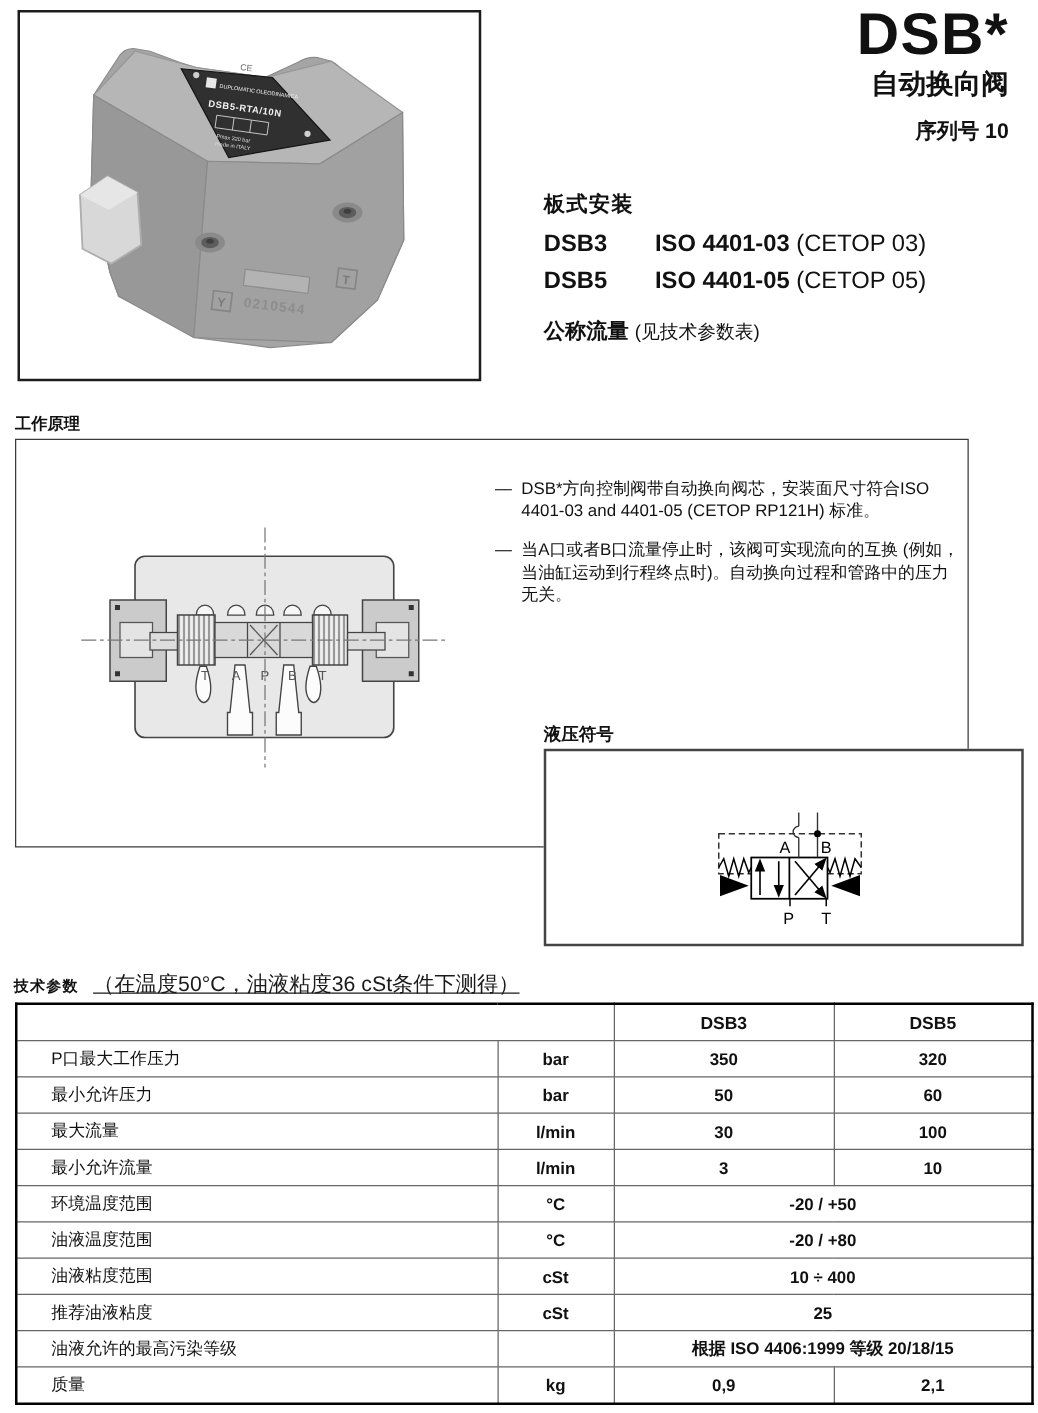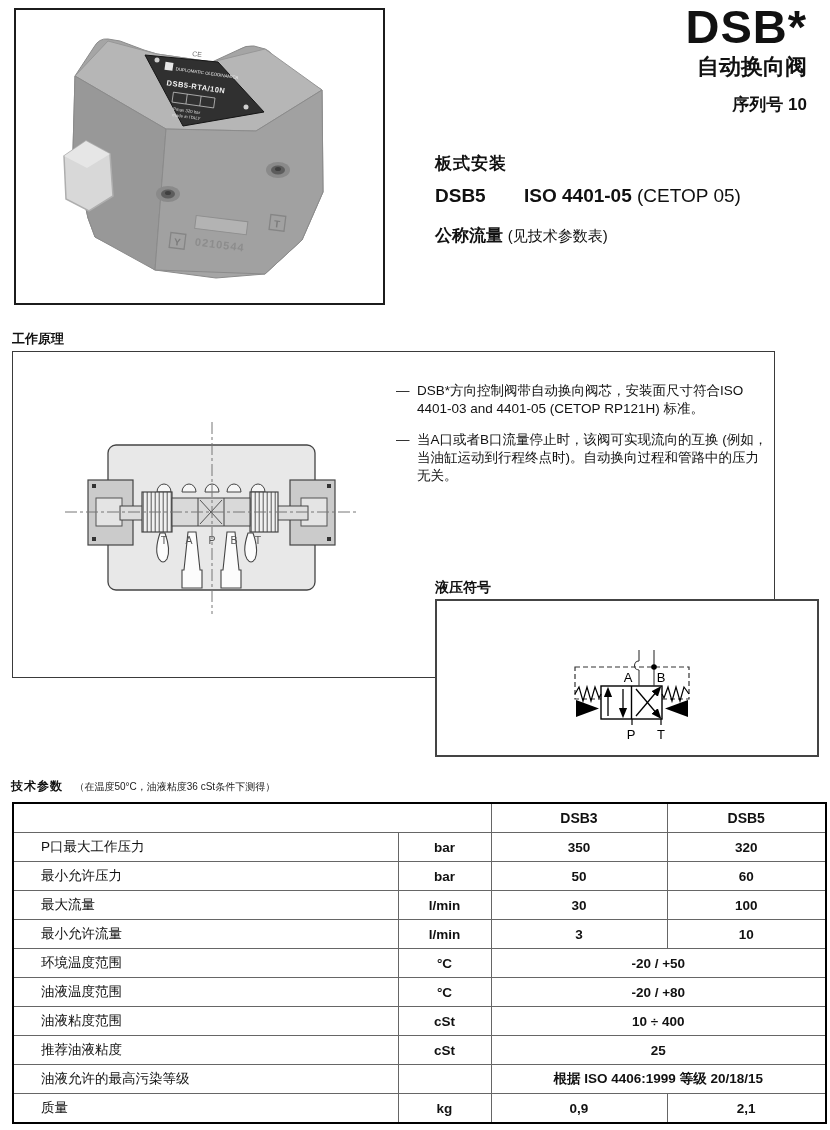--- a/index.html
+++ b/index.html
@@ -37,21 +37,21 @@
   .bullet{display:flex;gap:7px;font-size:13.5px;line-height:1.34;margin-bottom:13px;}
   .bullet .dash{flex:0 0 14px;}
 
   
   .hs-head{left:435px;top:579px;font-size:14px;font-weight:bold;}
   .hs-box{left:435px;top:599px;width:380px;height:154px;border:2px solid #444;background:#fff;}
 
   
   .spec-headline{left:11px;top:776px;white-space:nowrap;}
   .spec-headline .h{font-size:12px;font-weight:bold;letter-spacing:1px;}
-  .spec-headline .n{font-size:10px;margin-left:7px;color:#1a1a1a;}
+  .spec-headline .n{font-size:17px;margin-left:7px;color:#1a1a1a;text-decoration:underline;}
   table.specs{left:12px;top:802px;width:813px;border-collapse:collapse;table-layout:fixed;
     border:2px solid #000;}
   table.specs td{border:1px solid #666;height:28px;font-size:13.5px;padding:0;vertical-align:middle;}
   table.specs td.lbl{text-align:left;padding-left:27px;}
   table.specs td.ctr{text-align:center;font-weight:bold;}
   table.specs tr.hdr td{font-size:14px;font-weight:bold;text-align:center;}
 
   svg text{font-family:"Liberation Sans","DejaVu Sans",sans-serif;}
 </style>
 </head>
@@ -112,20 +112,24 @@
 
 <div class="abs title-block">
   <div class="t-main">DSB*</div>
   <div class="t-sub">自动换向阀</div>
   <div class="t-series">序列号 10</div>
 </div>
 
 <div class="abs mount">
   <div class="mount-head">板式安装</div>
   <div class="mrow">
+    <span class="model">DSB3</span><span class="iso">ISO 4401-03</span>
+    <span class="cetop">(CETOP 03)</span>
+  </div>
+  <div class="mrow">
     <span class="model">DSB5</span><span class="iso">ISO 4401-05</span>
     <span class="cetop">(CETOP 05)</span>
   </div>
   <div class="pblock">
     <div class="prow">
       <span>公称流量</span>
       <span class="note">(见技术参数表)</span>
     </div>
   </div>
 </div>

